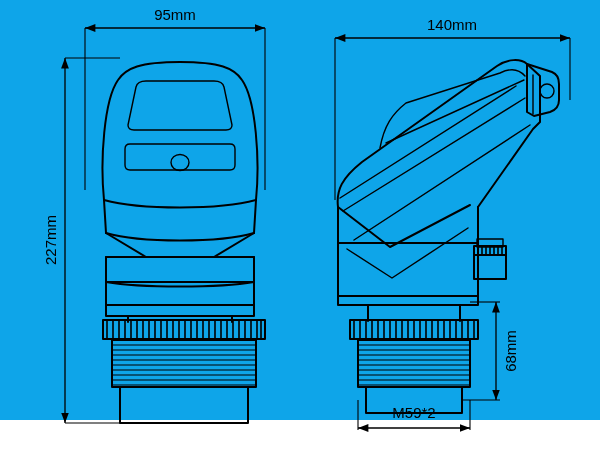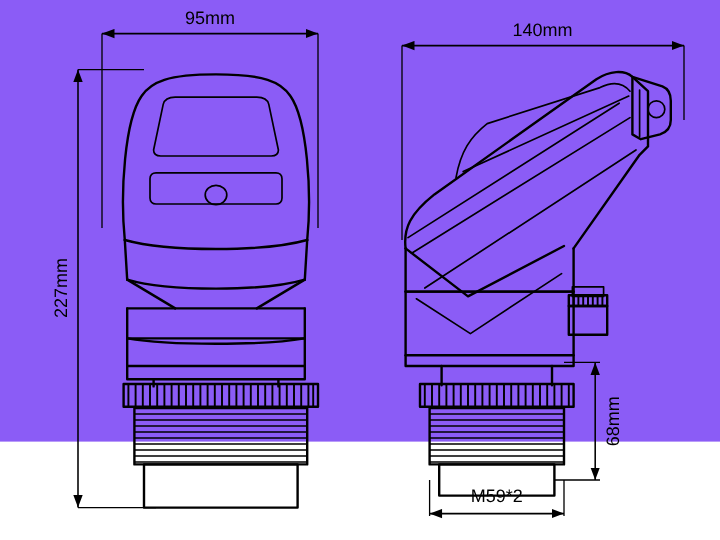--- a/index.html
+++ b/index.html
@@ -9,22 +9,22 @@
   }
   body {
     width: 600px;
     height: 450px;
     font-family: "Liberation Sans", sans-serif;
     overflow: hidden;
   }
   #drawing-root {
     position: relative;
     width: 600px;
-    height: 368px;
-    background: #8b5cf6;
+    height: 420px;
+    background: #0ea5e9;
   }
   svg#tech-drawing {
     display: block;
     width: 600px;
     height: 450px;
   }
   .outline {
     fill: none;
     stroke: #000000;
     stroke-width: 2;

